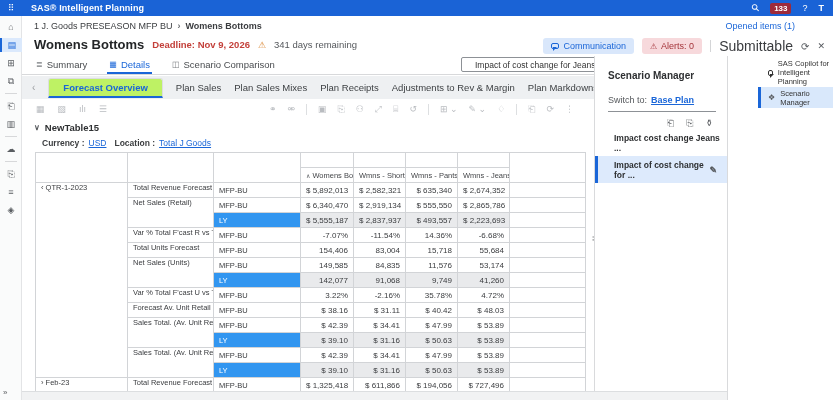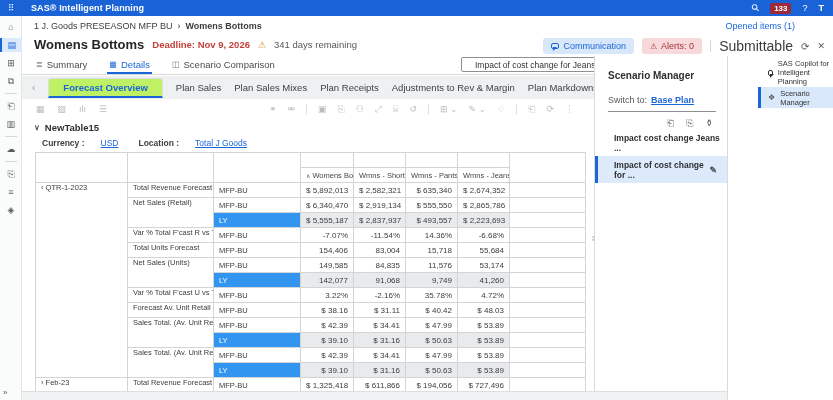--- a/index.html
+++ b/index.html
@@ -64,21 +64,21 @@
   
   .gridtoolbar { position:absolute; left:22px; top:99px; width:572px; height:20px; display:flex; align-items:center; padding:0 6px 0 14px; }
   .gt-left { display:flex; gap:13px; }
   .gt-right { margin-left:auto; display:flex; gap:11px; align-items:center; margin-right:14px; }
   .gt-ic { font-size:9px; color:#b9bcc0; cursor:pointer; white-space:nowrap; }
   .gt-div { width:1px; height:11px; background:#dddfe1; }
 
   
   .tablename { position:absolute; left:34px; top:122px; font-size:9.5px; font-weight:bold; color:#2e3032; display:flex; gap:5px; align-items:center; }
   .tablename .chev { font-size:8px; color:#55585c; cursor:pointer; }
-  .metaline { position:absolute; left:42px; top:138px; font-size:8.5px; color:#3c3e40; display:flex; gap:16px; align-items:center; }
+  .metaline { position:absolute; left:42px; top:138px; font-size:8.5px; color:#3c3e40; display:flex; gap:4px; align-items:center; }
   .metaline .lbl { font-weight:bold; }
   .metaline a { color:#1a66d8; text-decoration:underline; cursor:pointer; }
 
   
   .gridwrap { position:absolute; left:35px; top:152px; width:552px; height:239px; overflow:hidden; }
   table.fx { border-collapse:collapse; table-layout:fixed; width:550px; font-size:8px; color:#3a3c3f; }
   table.fx th, table.fx td { border:1px solid #d2d4d7; height:15px; padding:0 5px; overflow:hidden; white-space:nowrap; }
   table.fx thead th { background:#fff; font-weight:normal; }
   .hd-blank { height:10px; }
   .hd-lab { font-size:7.5px; color:#45474a; text-align:center; }

